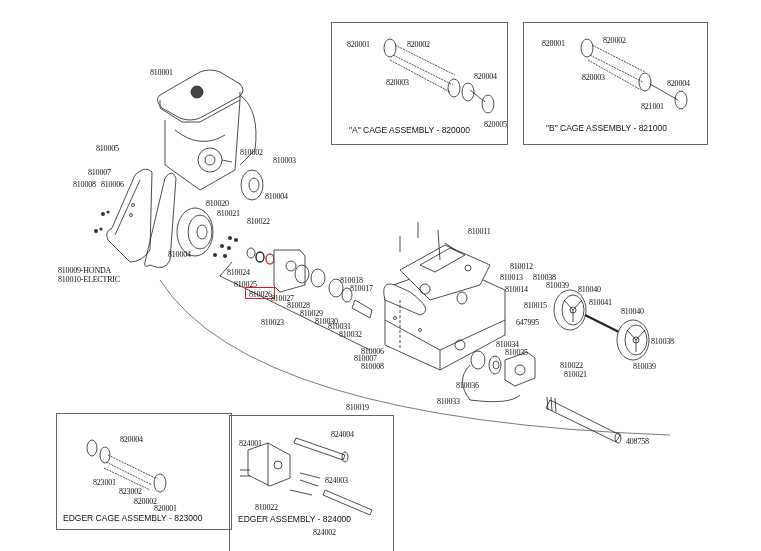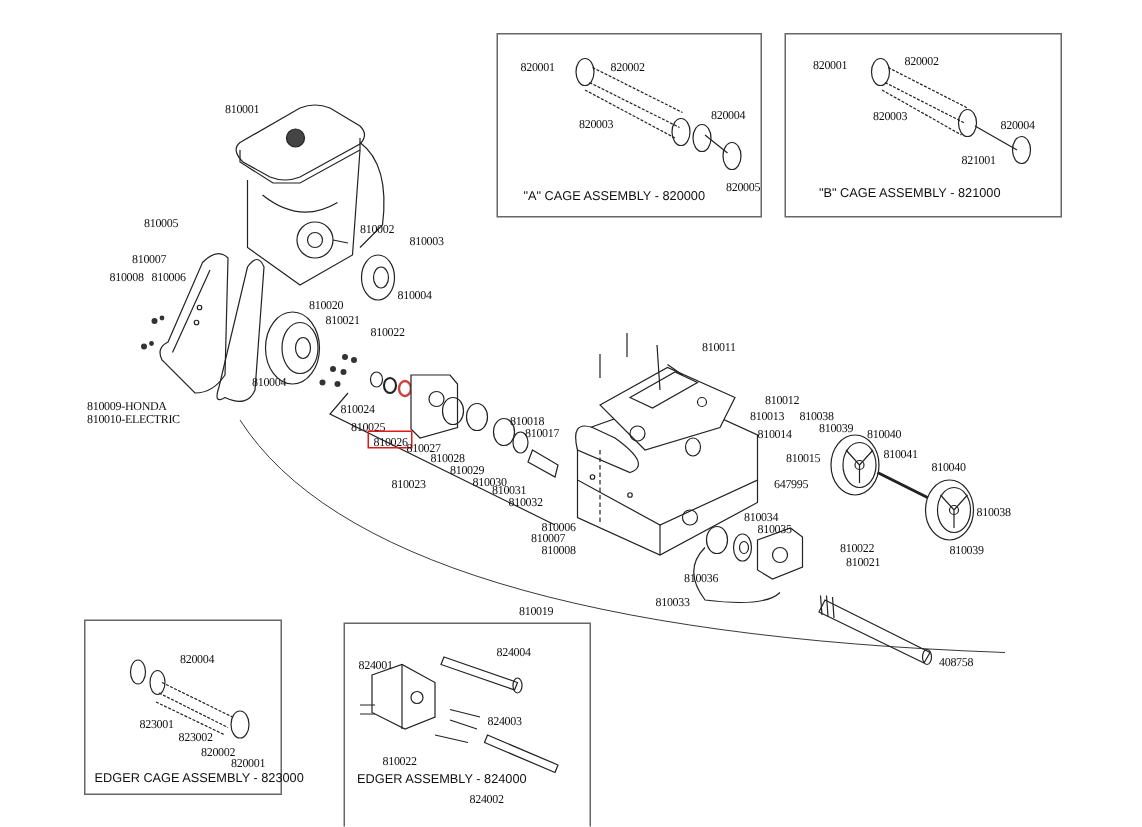--- a/index.html
+++ b/index.html
@@ -164,21 +164,21 @@
     <path d="M325 490 L372 510 L370 515 L323 495 Z"></path>
   </g>
 </svg>
 
 <div class="box" style="left:331px;top:22px;width:177px;height:123px;">
   <span class="cap" style="left:17px;top:102px;">"A" CAGE ASSEMBLY - 820000</span>
 </div>
 <div class="box" style="left:523px;top:22px;width:185px;height:123px;">
   <span class="cap" style="left:22px;top:100px;">"B" CAGE ASSEMBLY - 821000</span>
 </div>
-<div class="box" style="left:56px;top:413px;width:132px;height:117px;">
+<div class="box" style="left:56px;top:413px;width:176px;height:117px;">
   <span class="cap" style="left:6px;top:99px;">EDGER CAGE ASSEMBLY - 823000</span>
 </div>
 <div class="box" style="left:229px;top:415px;width:165px;height:140px;">
   <span class="cap" style="left:8px;top:98px;">EDGER ASSEMBLY - 824000</span>
 </div>
 
 <span class="lbl" style="left:347px;top:40px;">820001</span>
 <span class="lbl" style="left:407px;top:40px;">820002</span>
 <span class="lbl" style="left:386px;top:78px;">820003</span>
 <span class="lbl" style="left:474px;top:72px;">820004</span>

